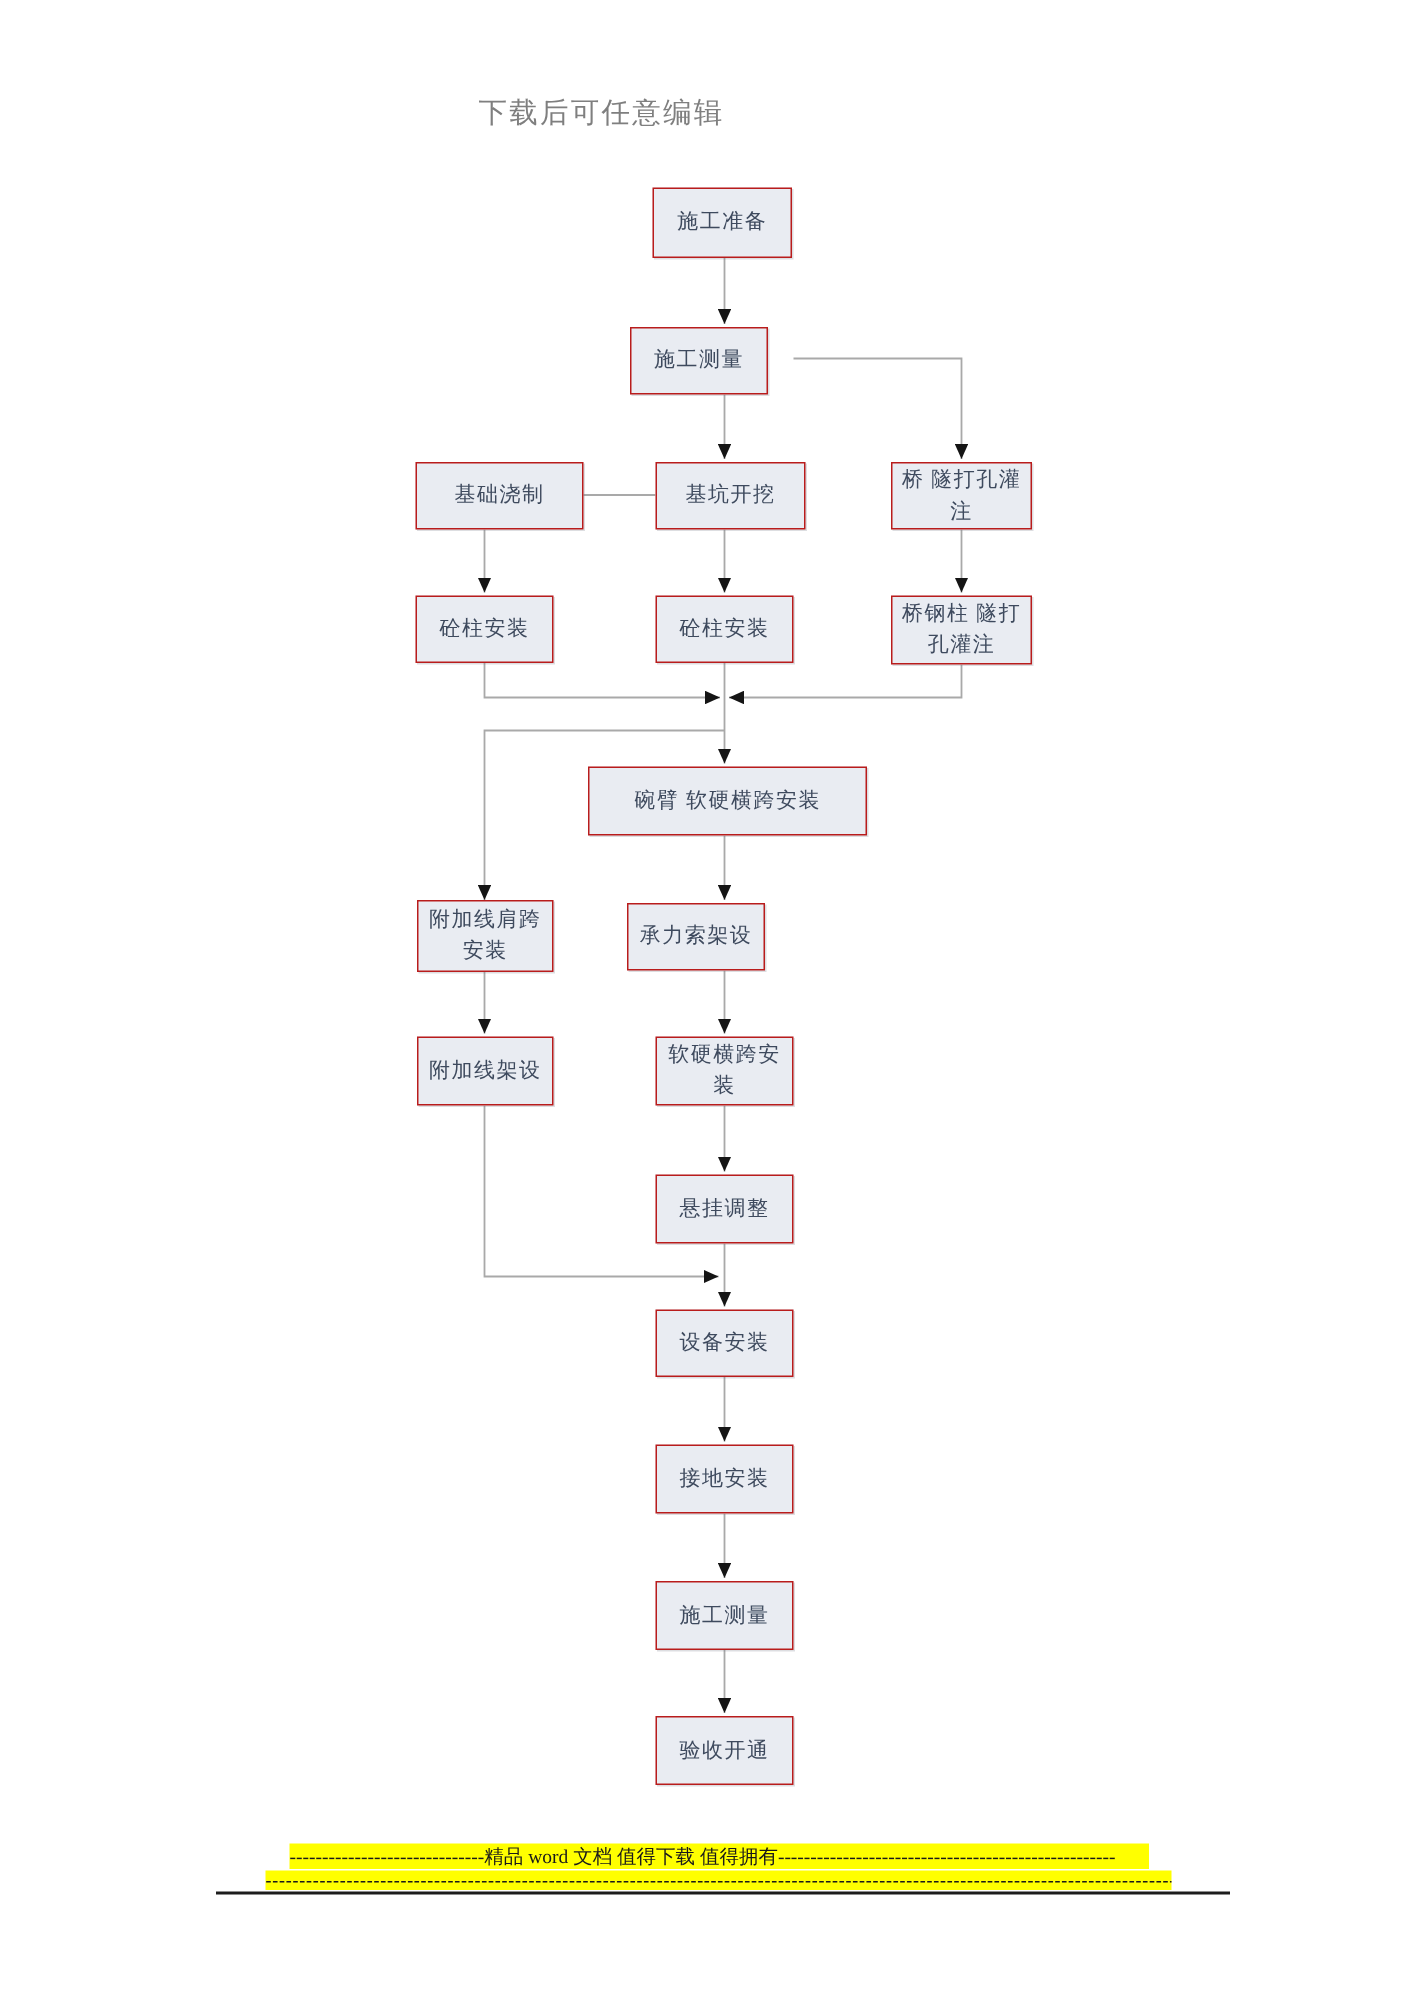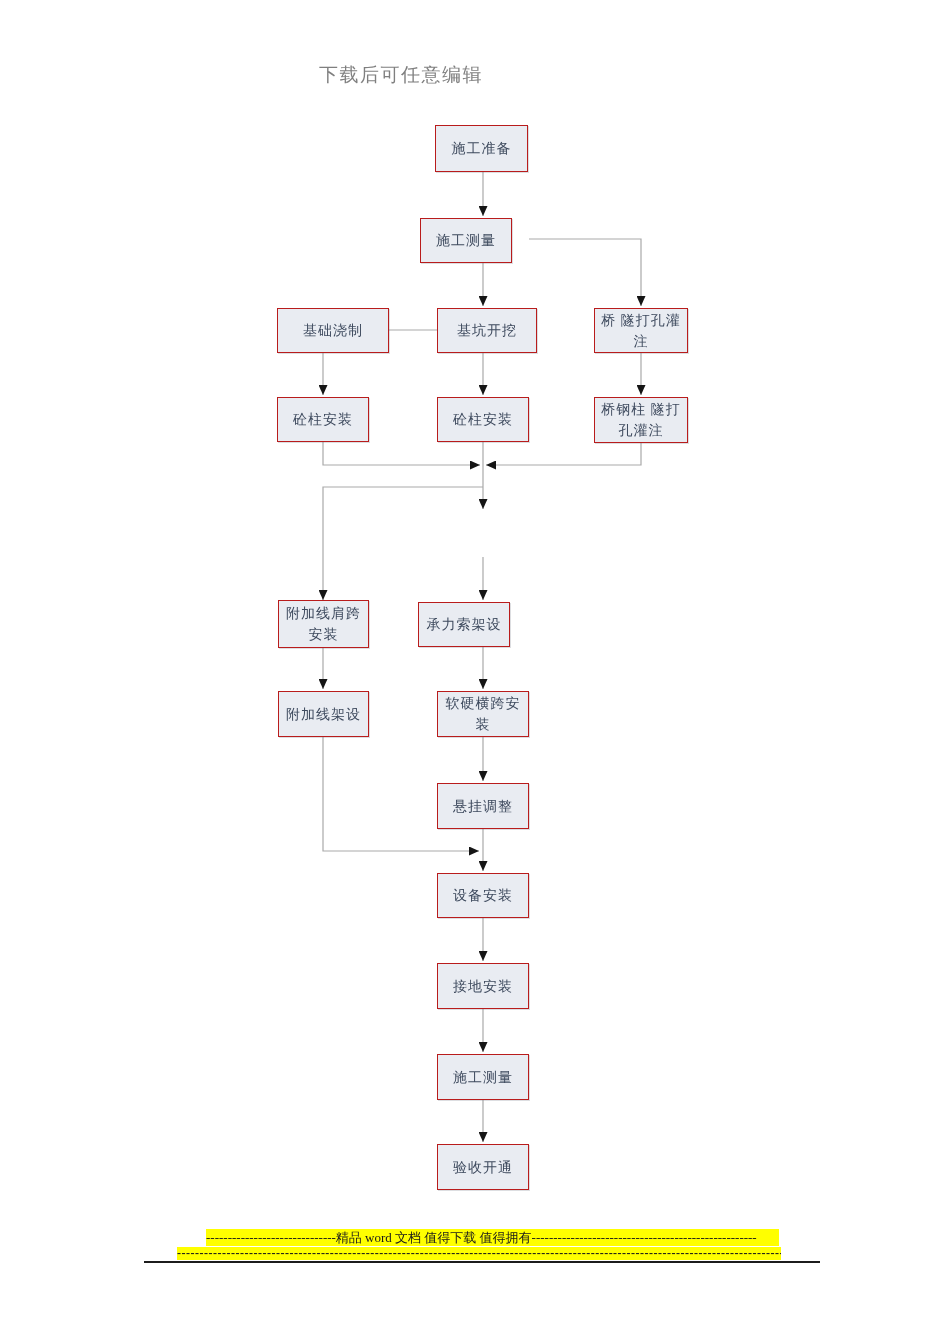--- a/index.html
+++ b/index.html
@@ -22,21 +22,21 @@
     border:1px solid #b91c1c;
     color:#3e4a5e;
     font-size:14px;letter-spacing:1px;line-height:1.5;
     display:flex;align-items:center;justify-content:center;
     text-align:center;padding:2px 4px;
     box-shadow:1px 1px 0 rgba(120,125,135,.25);
   }
   .footer-line1{
     position:absolute;left:193px;top:1229px;width:573px;height:17px;
     background:#ffff00;overflow:hidden;white-space:nowrap;
-    font-size:13px;line-height:17px;color:#1a1a1a;margin-left:13px;
+    font-size:13px;line-height:17px;color:#1a1a1a;
   }
   .footer-line2{
     position:absolute;left:177px;top:1247px;width:604px;height:13px;
     background:#ffff00;overflow:hidden;white-space:nowrap;
     font-size:12px;line-height:12px;color:#1a1a1a;font-weight:bold;letter-spacing:.5px;
   }
   .bottom-rule{
     position:absolute;left:144px;top:1261px;width:676px;height:2px;
     background:#1c1c1c;
   }
@@ -87,20 +87,21 @@
   <div class="node" style="left:437px;top:308px;width:100px;height:45px">基坑开挖</div>
 
   <div class="node" style="left:594px;top:308px;width:94px;height:45px">桥 隧打孔灌注</div>
 
   <div class="node" style="left:277px;top:397px;width:92px;height:45px">砼柱安装</div>
 
   <div class="node" style="left:437px;top:397px;width:92px;height:45px">砼柱安装</div>
 
   <div class="node" style="left:594px;top:397px;width:94px;height:46px">桥钢柱 隧打孔灌注</div>
 
+  <div class="node" style="left:392px;top:511px;width:186px;height:46px">碗臂 软硬横跨安装</div>
 
   <div class="node" style="left:278px;top:600px;width:91px;height:48px">附加线肩跨安装</div>
 
   <div class="node" style="left:418px;top:602px;width:92px;height:45px">承力索架设</div>
 
   <div class="node" style="left:278px;top:691px;width:91px;height:46px">附加线架设</div>
 
   <div class="node" style="left:437px;top:691px;width:92px;height:46px">软硬横跨安装</div>
 
   <div class="node" style="left:437px;top:783px;width:92px;height:46px">悬挂调整</div>

